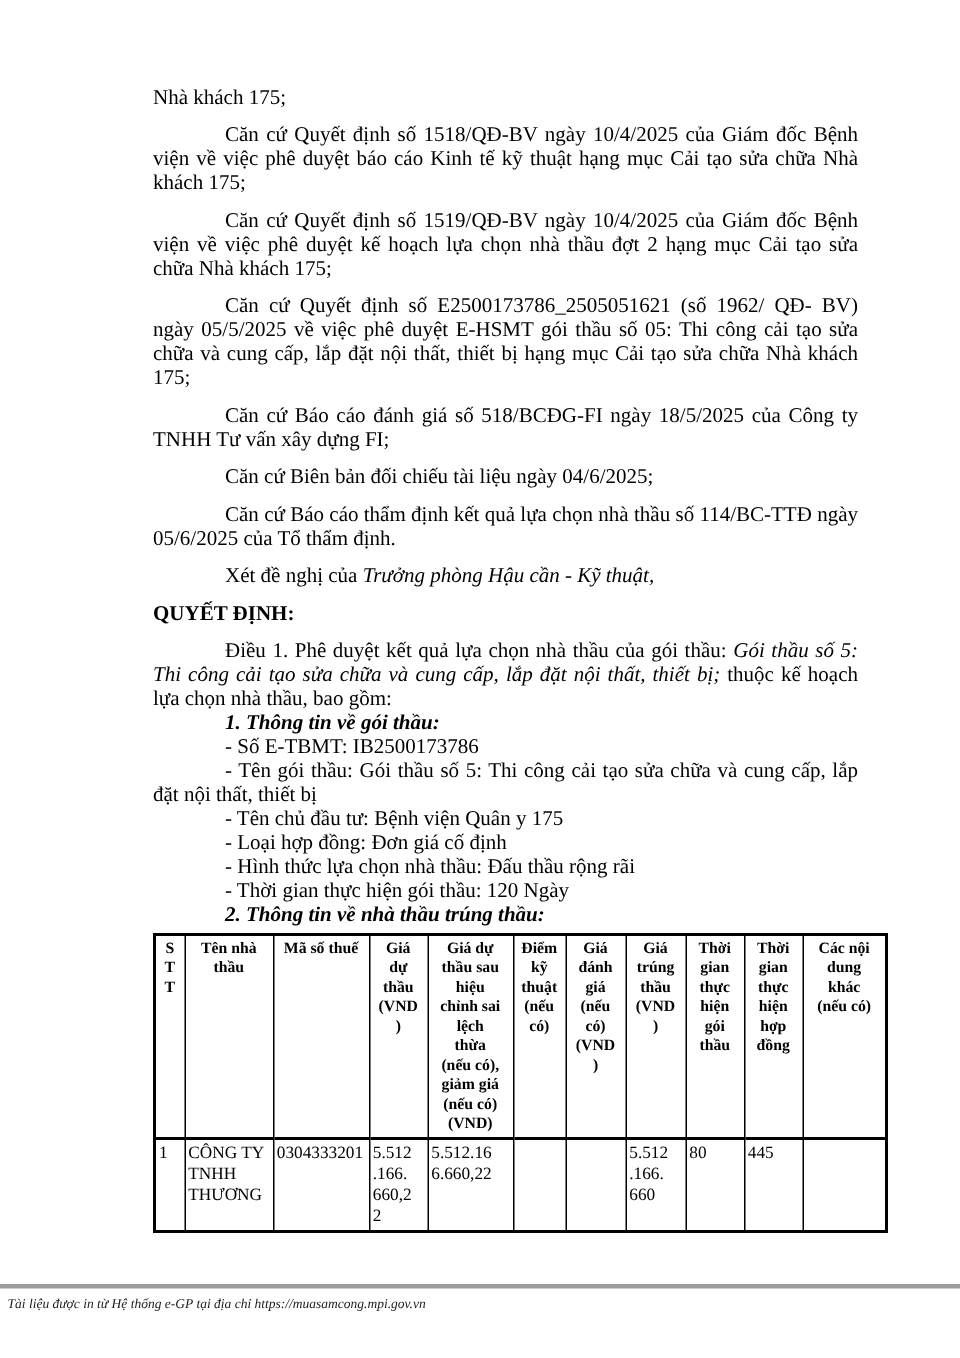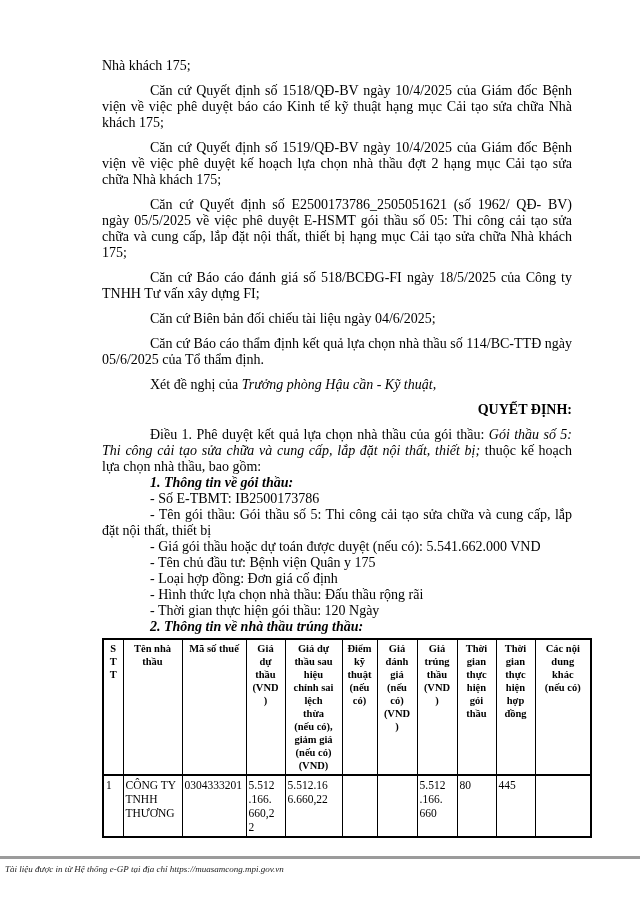--- a/index.html
+++ b/index.html
@@ -9,21 +9,21 @@
     font-family:"Liberation Serif","DejaVu Serif",serif;
   }
   .content{
     position:absolute;top:58px;left:90px;width:470px;
     font-size:14px;line-height:16px;margin-left:12px;
   }
   p{margin:0 0 9px 0;}
   p.nogap{margin-bottom:0;}
   .indent{text-indent:48px;}
   .just{text-align:justify;}
-  .center{text-align:right;font-weight:bold;}
+  .center{text-align:left;font-weight:bold;}
   .bi{font-weight:bold;font-style:italic;}
   .b{font-weight:normal;}
   .i{font-style:italic;}
 
   table.bid{
     border-collapse:collapse;table-layout:fixed;width:488px;margin-top:3px;
   }
   table.bid th,table.bid td{
     border:1px solid #000;vertical-align:top;white-space:pre-line;
     overflow:hidden;padding:2px 2px;
@@ -62,21 +62,20 @@
   <p class="indent"><span>Xét đề nghị của </span><span class="i">Trưởng phòng Hậu cần - Kỹ thuật,</span></p>
 
   <p class="center">QUYẾT ĐỊNH:</p>
 
   <p class="indent just nogap"><span class="b">Điều 1.</span><span> Phê duyệt kết quả lựa chọn nhà thầu của gói thầu: </span><span class="i">Gói thầu số 5: Thi công cải tạo sửa chữa và cung cấp, lắp đặt nội thất, thiết bị;</span><span> thuộc kế hoạch lựa chọn nhà thầu, bao gồm:</span></p>
 
   <p class="indent nogap bi">1. Thông tin về gói thầu:</p>
 
   <p class="indent just nogap">- Số E-TBMT: IB2500173786</p>
   <p class="indent just nogap">- Tên gói thầu: Gói thầu số 5: Thi công cải tạo sửa chữa và cung cấp, lắp đặt nội thất, thiết bị</p>
-  <p class="indent just nogap">- Giá gói thầu hoặc dự toán được duyệt (nếu có): 5.541.662.000 VND</p>
   <p class="indent just nogap">- Tên chủ đầu tư: Bệnh viện Quân y 175</p>
   <p class="indent just nogap">- Loại hợp đồng: Đơn giá cố định</p>
   <p class="indent just nogap">- Hình thức lựa chọn nhà thầu: Đấu thầu rộng rãi</p>
   <p class="indent just nogap">- Thời gian thực hiện gói thầu: 120 Ngày</p>
 
   <p class="indent nogap bi">2. Thông tin về nhà thầu trúng thầu:</p>
 
   <table class="bid">
     <colgroup>
       <col style="width:20px">

